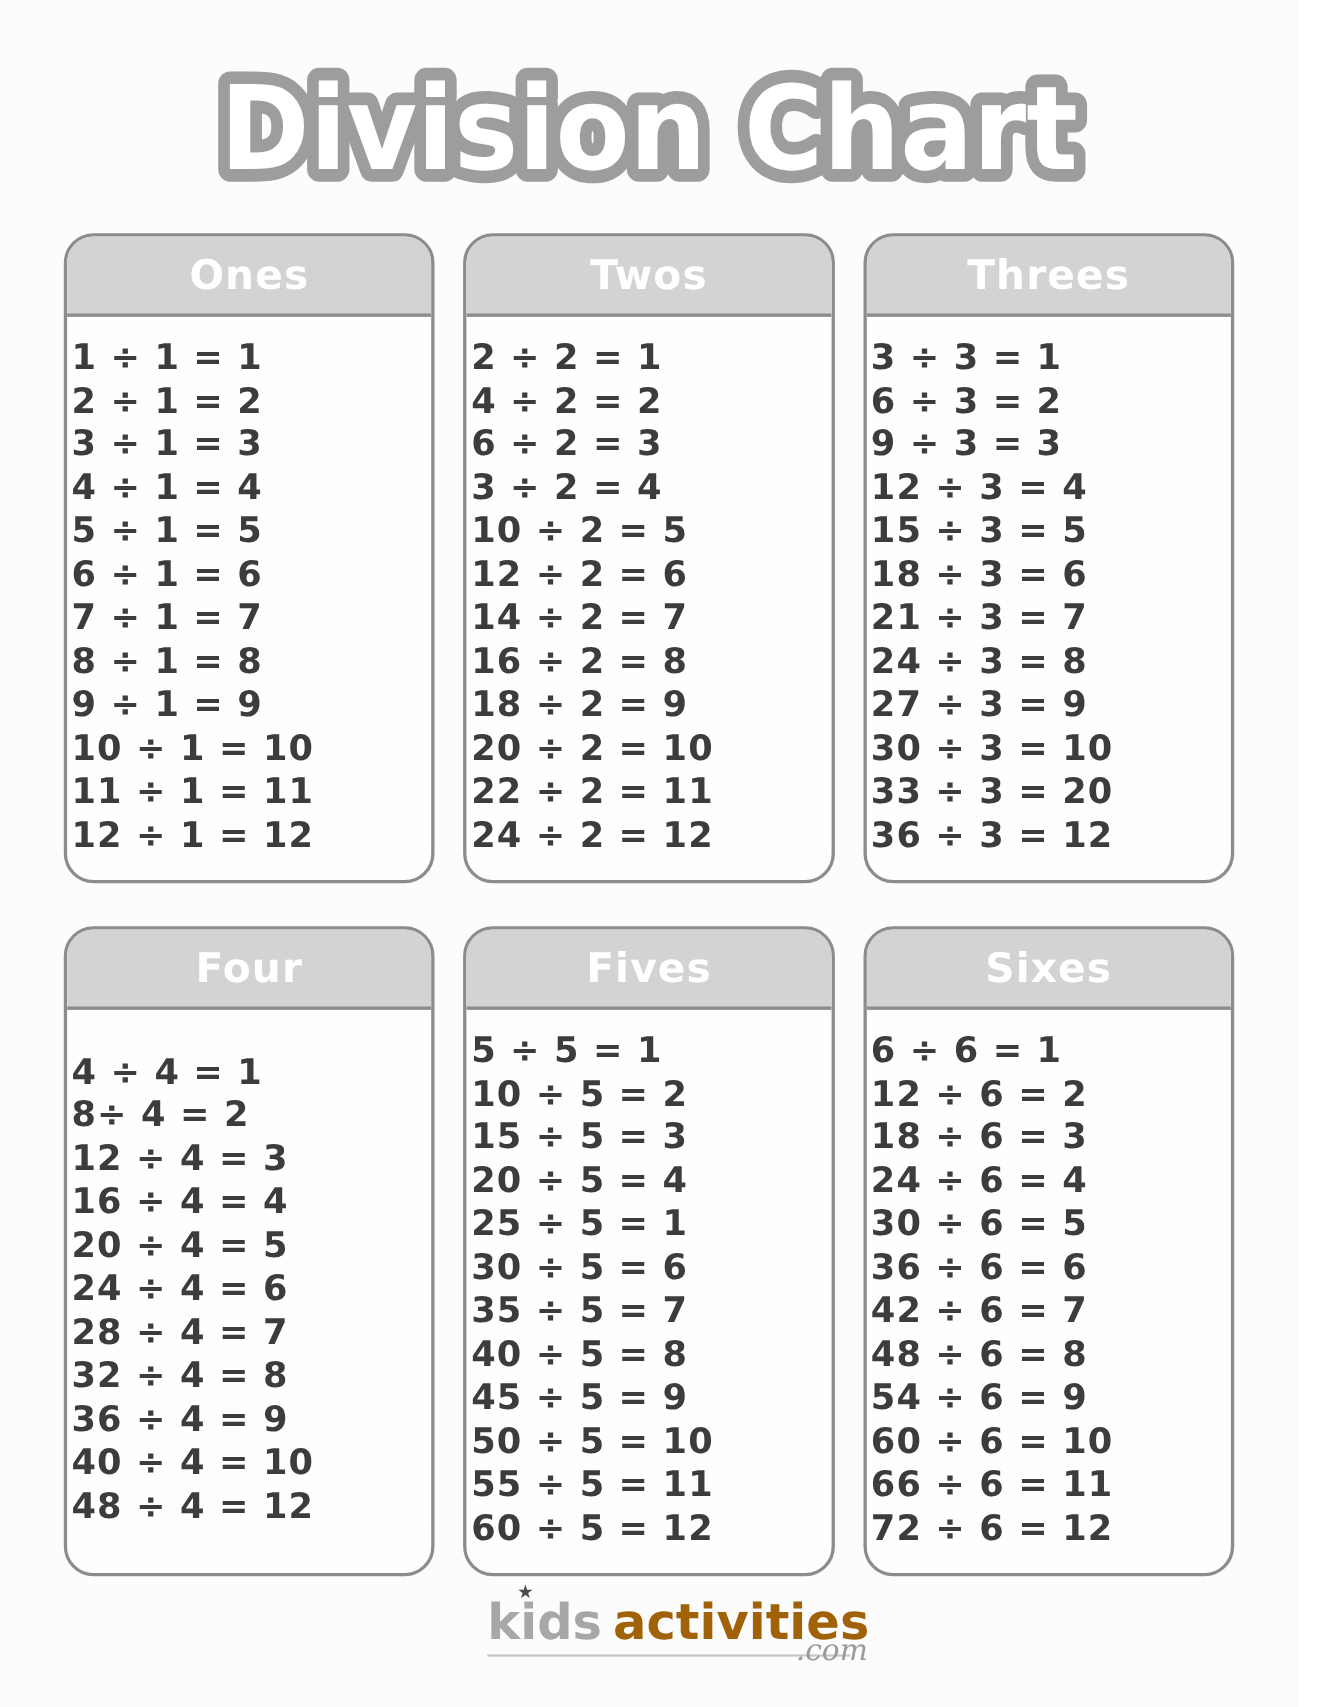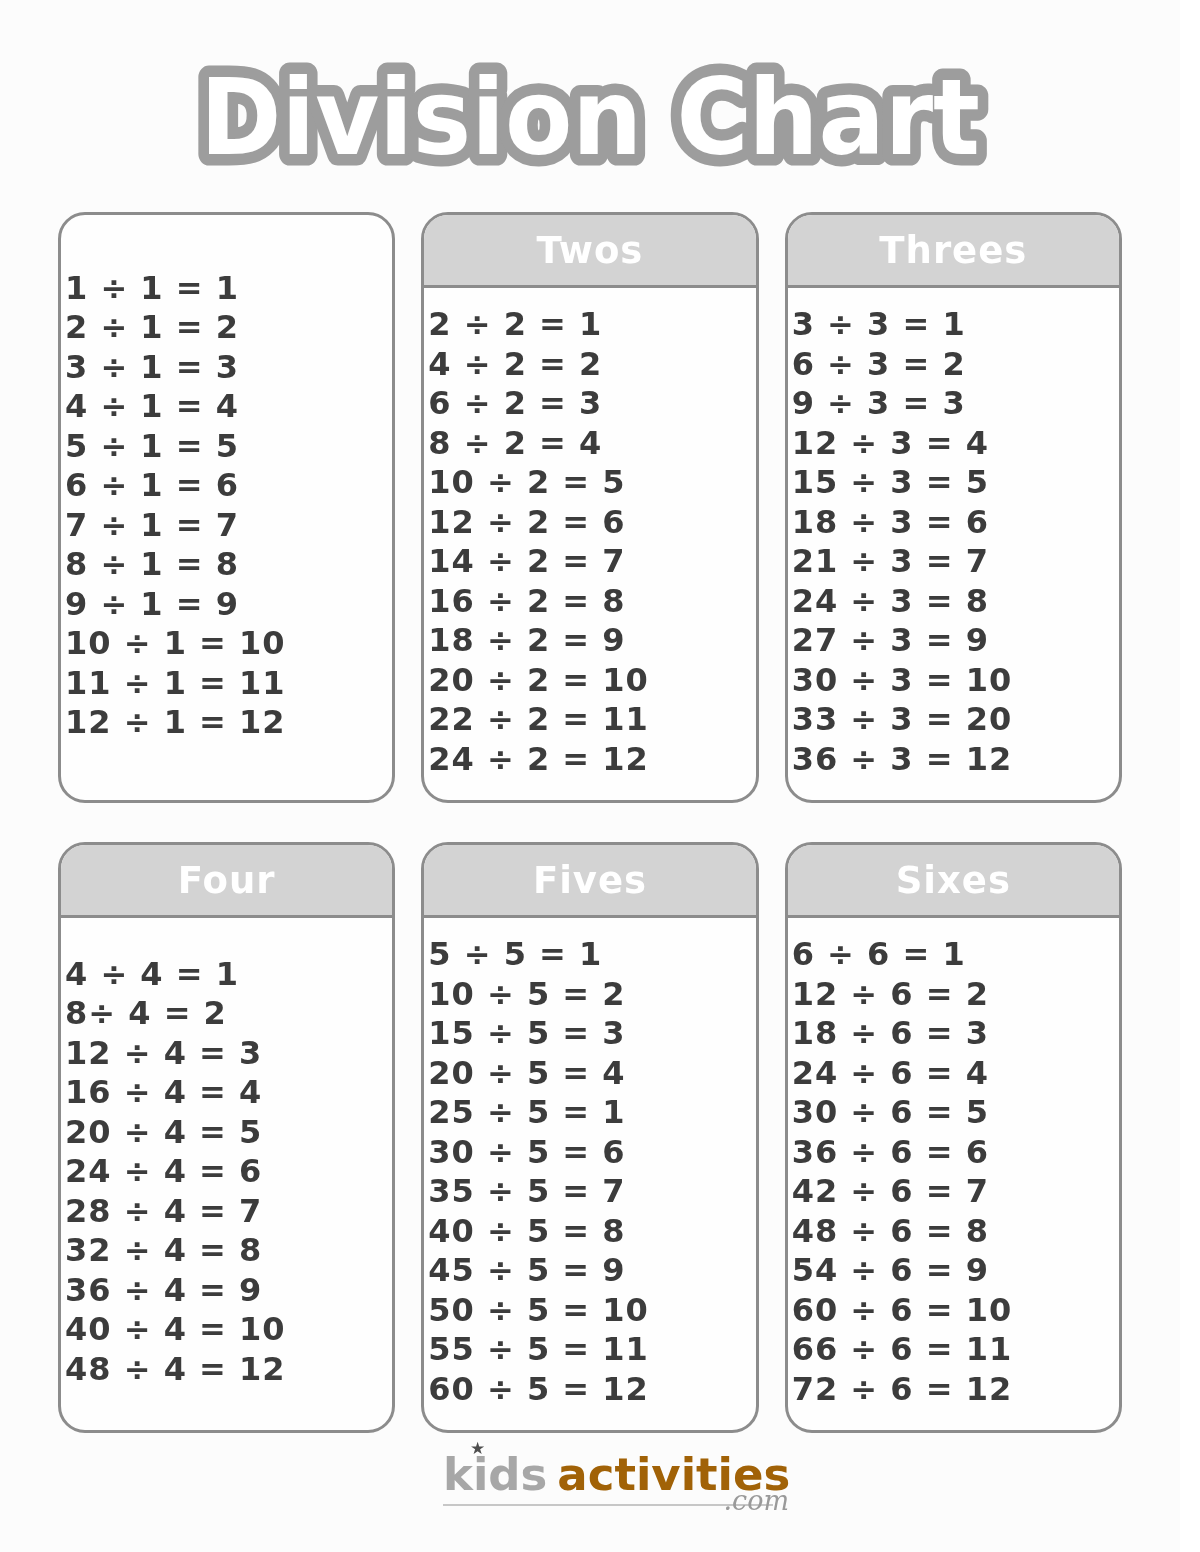--- a/index.html
+++ b/index.html
@@ -137,20 +137,23 @@
 <div class="page">
 
   <div class="title-wrap">
     <svg class="title-svg" width="880" height="152" viewBox="0 0 880 152">
       <text x="440" y="116" text-anchor="middle" font-family="DejaVu Sans, Liberation Sans, sans-serif" font-size="106" font-weight="bold" fill="#ffffff" stroke="#9d9d9d" stroke-width="23" stroke-linejoin="round" stroke-linecap="round" paint-order="stroke fill" textLength="780" lengthAdjust="spacingAndGlyphs">Division Chart</text>
     </svg>
   </div>
 
   <div class="cards-grid" id="cards-grid">
   <section class="card">
+    <header class="card-header">
+      <h2 class="card-title">Ones</h2>
+    </header>
     <div class="card-body">
           <div class="equation">1 ÷ 1 = 1</div>
           <div class="equation">2 ÷ 1 = 2</div>
           <div class="equation">3 ÷ 1 = 3</div>
           <div class="equation">4 ÷ 1 = 4</div>
           <div class="equation">5 ÷ 1 = 5</div>
           <div class="equation">6 ÷ 1 = 6</div>
           <div class="equation">7 ÷ 1 = 7</div>
           <div class="equation">8 ÷ 1 = 8</div>
           <div class="equation">9 ÷ 1 = 9</div>
@@ -161,21 +164,21 @@
   </section>
 
   <section class="card">
     <header class="card-header">
       <h2 class="card-title">Twos</h2>
     </header>
     <div class="card-body">
           <div class="equation">2 ÷ 2 = 1</div>
           <div class="equation">4 ÷ 2 = 2</div>
           <div class="equation">6 ÷ 2 = 3</div>
-          <div class="equation">8 ÷ 2 = 4</div>
+          <div class="equation">3 ÷ 2 = 4</div>
           <div class="equation">10 ÷ 2 = 5</div>
           <div class="equation">12 ÷ 2 = 6</div>
           <div class="equation">14 ÷ 2 = 7</div>
           <div class="equation">16 ÷ 2 = 8</div>
           <div class="equation">18 ÷ 2 = 9</div>
           <div class="equation">20 ÷ 2 = 10</div>
           <div class="equation">22 ÷ 2 = 11</div>
           <div class="equation">24 ÷ 2 = 12</div>
         </div>
   </section>

